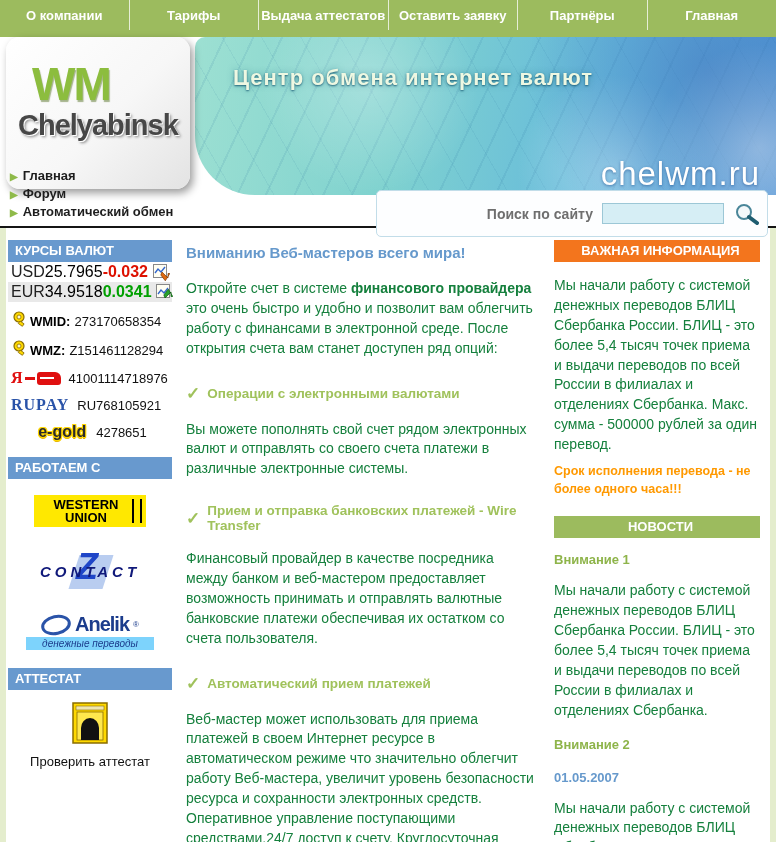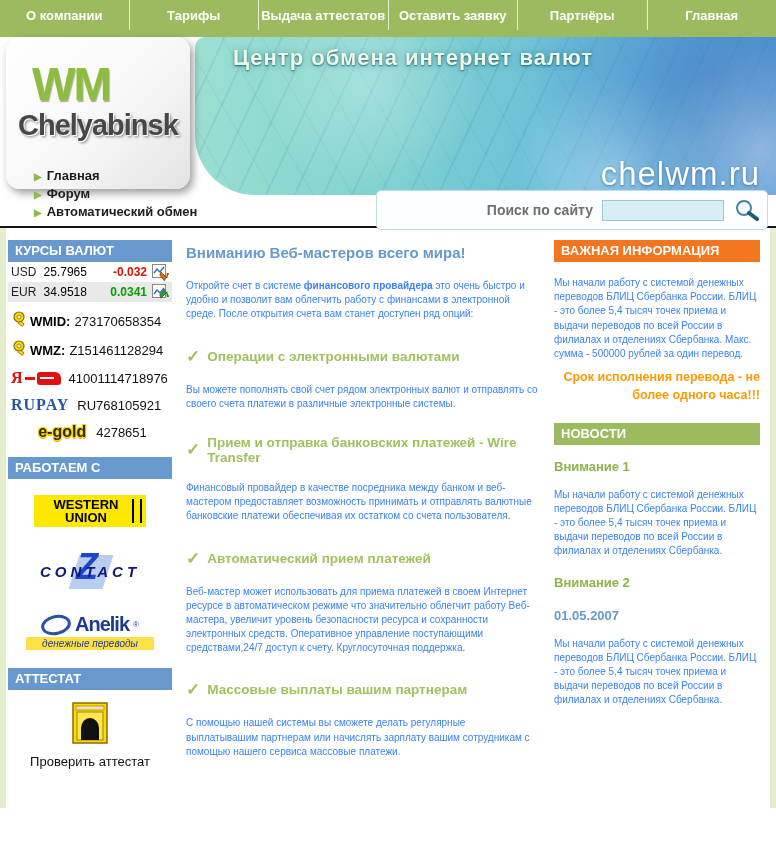--- a/index.html
+++ b/index.html
@@ -28,21 +28,21 @@
     background:
       radial-gradient(circle at 88% 22%, rgba(70,120,190,.55), transparent 34%),
       radial-gradient(circle at 97% 70%, rgba(255,255,255,.5), transparent 18%),
       radial-gradient(circle at 72% 85%, rgba(255,255,255,.35), transparent 22%),
       radial-gradient(circle at 30% 30%, rgba(255,255,255,.28), transparent 26%),
       repeating-linear-gradient(115deg, rgba(30,100,150,.10) 0 2px, transparent 2px 26px),
       repeating-linear-gradient(60deg, rgba(30,100,150,.08) 0 1px, transparent 1px 34px),
       linear-gradient(100deg,#9de0d2 0%,#7fd2cf 35%,#63b7dd 72%,#4f95d6 100%);
   }
   .hero-title {
-    position:absolute; left:38px; top:8px;
+    position:absolute; left:38px; top:28px;
     font-size:22px; font-weight:bold; letter-spacing:1px;
     color:#eef8e2; text-shadow:0 1px 2px rgba(20,85,110,.85), 0 0 6px rgba(40,120,140,.5);text-align:right;
   }
   .hero-domain {
     position:absolute; right:16px; bottom:2px;
     font-size:33px; color:#fff; letter-spacing:1px;
     text-shadow:0 1px 3px rgba(40,90,150,.7);
   }
   .logo-card {
     position:absolute; left:6px; top:7px; width:184px; height:152px;
@@ -53,25 +53,25 @@
   .logo-wm {
     margin:30px 0 0 26px; font-size:46px; line-height:.78; font-weight:bold;
     color:#8cbd3e; text-shadow:1px 2px 1px rgba(80,110,30,.5);
     letter-spacing:-2px;
   }
   .logo-city {
     margin:6px 0 0 12px; font-size:29px; font-weight:bold; letter-spacing:-1px;
     color:#474747; text-shadow:1px 1px 0 #fff, 2px 2px 3px rgba(0,0,0,.45);
   }
   .subnav { position:absolute; left:10px; top:138px; list-style:none; margin:0; padding:0; }
-  .subnav li { font-size:13px; font-weight:bold; color:#1d1d1d; margin-bottom:3px; cursor:pointer;margin-left:24px; }
+  .subnav li { font-size:13px; font-weight:bold; color:#1d1d1d; margin-bottom:3px; cursor:pointer; }
   .subnav .bullet { color:#8fba4a; font-size:10px; margin-right:5px; }
 
   .searchbar {
-    position:absolute; right:8px; top:160px; width:392px; height:40px;
+    position:absolute; right:8px; top:160px; width:392px; height:47px;
     border:1px solid #c2dde9; border-radius:5px; background:#fdfeff;
     display:flex; align-items:center; justify-content:flex-end; gap:9px; padding:0 8px;
   }
   .search-label { color:#6f6f6f; font-size:14px; font-weight:bold; }
   .search-input {
     width:122px; height:21px; background:#d6eef5; border:1px solid #9cc7d6;
     font-size:12px; padding:0 4px; outline:none;
   }
   .magnifier { cursor:pointer; display:flex; align-items:center; }
 
@@ -80,21 +80,21 @@
   .col-left  { width:164px; margin-left:2px; }
   .col-main  { width:382px; padding:0 16px 0 14px; }
   .col-right { width:206px; }
 
   .shdr { height:22px; line-height:22px; padding-left:7px; color:#fff; font-weight:bold; font-size:13px; }
   .shdr.blue   { background:#6899ce; }
   .shdr.orange { background:#f3751d; }
   .shdr.green  { background:#9cbb5e; }
 
   
-  .rate-row { display:flex; align-items:center; height:20px; font-size:12px; padding:0 3px; }
+  .rate-row { display:flex; align-items:center; height:20px; font-size:16px; padding:0 3px; }
   .rate-row.alt { background:#e9e9e9; }
   .rate-code { width:34px; color:#222; }
   .rate-val  { width:60px; }
   .rate-chg  { width:48px; text-align:right; margin-right:5px; font-weight:bold; }
   .chg-down { color:#dd1100; }
   .chg-up   { color:#00a000; }
   .chart-ico { cursor:pointer; display:flex; }
 
   
   .req { display:flex; align-items:center; margin:9px 0 0 3px; font-size:13px; }
@@ -125,36 +125,36 @@
   .contact-logo { position:relative; width:120px; height:38px; cursor:default; }
   .contact-bg { position:absolute; left:44px; top:2px; width:34px; height:34px; background:#b9cdf0; transform:skewX(-18deg); }
   .contact-z { position:absolute; left:46px; top:-4px; font-size:36px; font-weight:bold; font-style:italic; color:#1f46c8; line-height:1; }
   .contact-word { position:absolute; left:0; top:10px; width:120px; text-align:center;
     font-style:italic; font-weight:bold; font-size:15px; letter-spacing:4px; color:#10197a; }
   .anelik-logo { width:128px; text-align:center; cursor:default; }
   .anelik-top { display:flex; align-items:center; justify-content:center; gap:4px; }
   .anelik-ring { width:30px; height:20px; border:3px solid #2a53a8; border-radius:50%; transform:rotate(-12deg); }
   .anelik-name { font-weight:bold; font-size:20px; color:#1b3c8c; letter-spacing:-1px; }
   .anelik-reg { font-size:8px; vertical-align:top; color:#1b3c8c; }
-  .anelik-sub { margin-top:1px; background:#fde047; color:#1b3c8c; font-style:italic; font-size:10px; padding:1px 11px; }
+  .anelik-sub { margin-top:1px; background:#7dd3fc; color:#1b3c8c; font-style:italic; font-size:10px; padding:1px 11px; }
 
   
   .att-wrap { text-align:center; }
   .att-badge { margin-top:12px; display:inline-block; cursor:pointer; }
   .att-link { font-size:13px; color:#111; margin-top:6px; cursor:pointer; display:inline-block; }
 
   
   .main-title { color:#6699cc; font-size:15px; font-weight:bold; margin:4px 0 18px; }
-  .col-main p, .col-right p { font-size:10px; line-height:1.42; margin:8px 0 16px; color:#3b82f6; }
+  .col-main p, .col-right p { font-size:14px; line-height:1.42; margin:8px 0 16px; color:#15803d; }
   .feat { color:#a0c25c; font-weight:bold; font-size:13.5px; margin:24px 0 16px; display:flex; align-items:center; }
   .check { color:#a0c25c; font-size:17px; font-weight:bold; margin-right:7px; }
 
   
-  .col-right .shdr { margin-bottom:14px; }
-  .highlight { color:#ff9900; font-weight:bold; font-size:12.5px; line-height:1.42; margin:-8px 0 18px;text-align:right; }
+  .col-right .shdr { margin-bottom:14px;text-align:center; }
+  .highlight { color:#ff9900; font-weight:bold; font-size:12.5px; line-height:1.42; margin:-8px 0 18px; }
   .news-h { color:#8eb44a; font-weight:bold; font-size:13px; margin:2px 0 14px; }
   .news-h.tight { margin-bottom:18px; }
   .news-date { color:#6699cc; font-weight:bold; font-size:13px; margin:0 0 14px; }
 </style>
 </head>
 <body>
 
 <div class="topnav">
   <div class="item">О компании</div>
   <div class="item">Тарифы</div>

